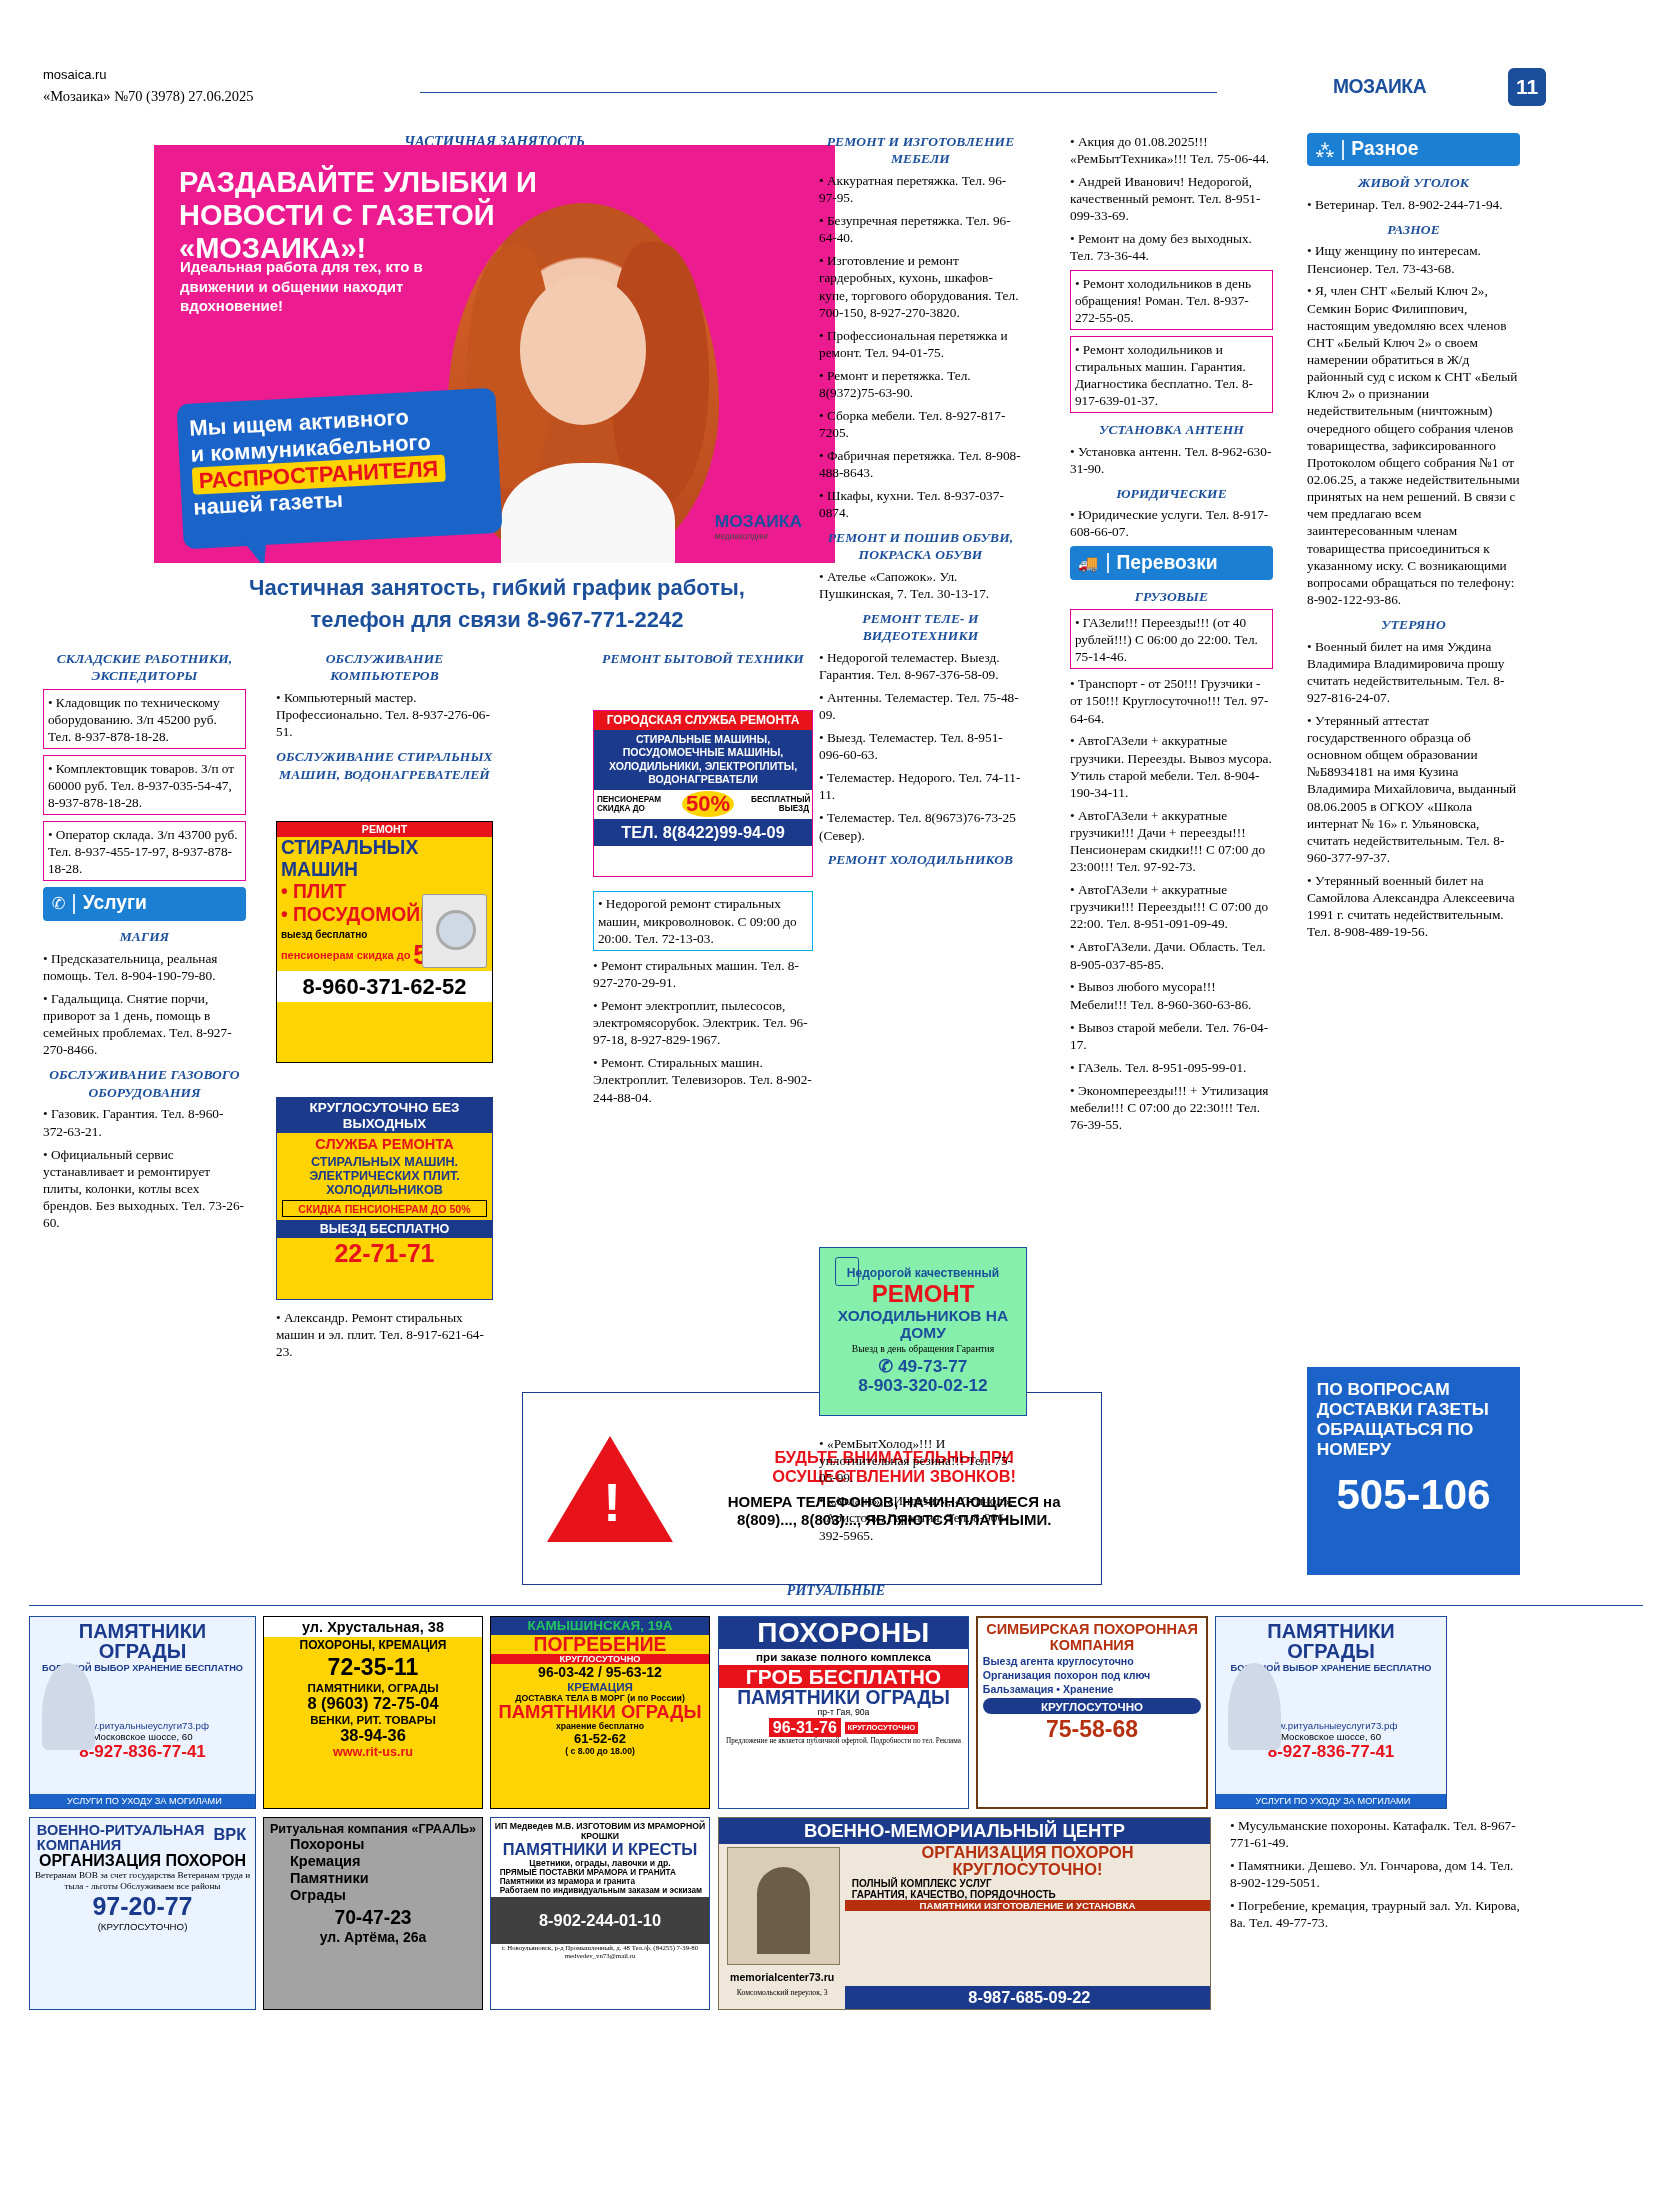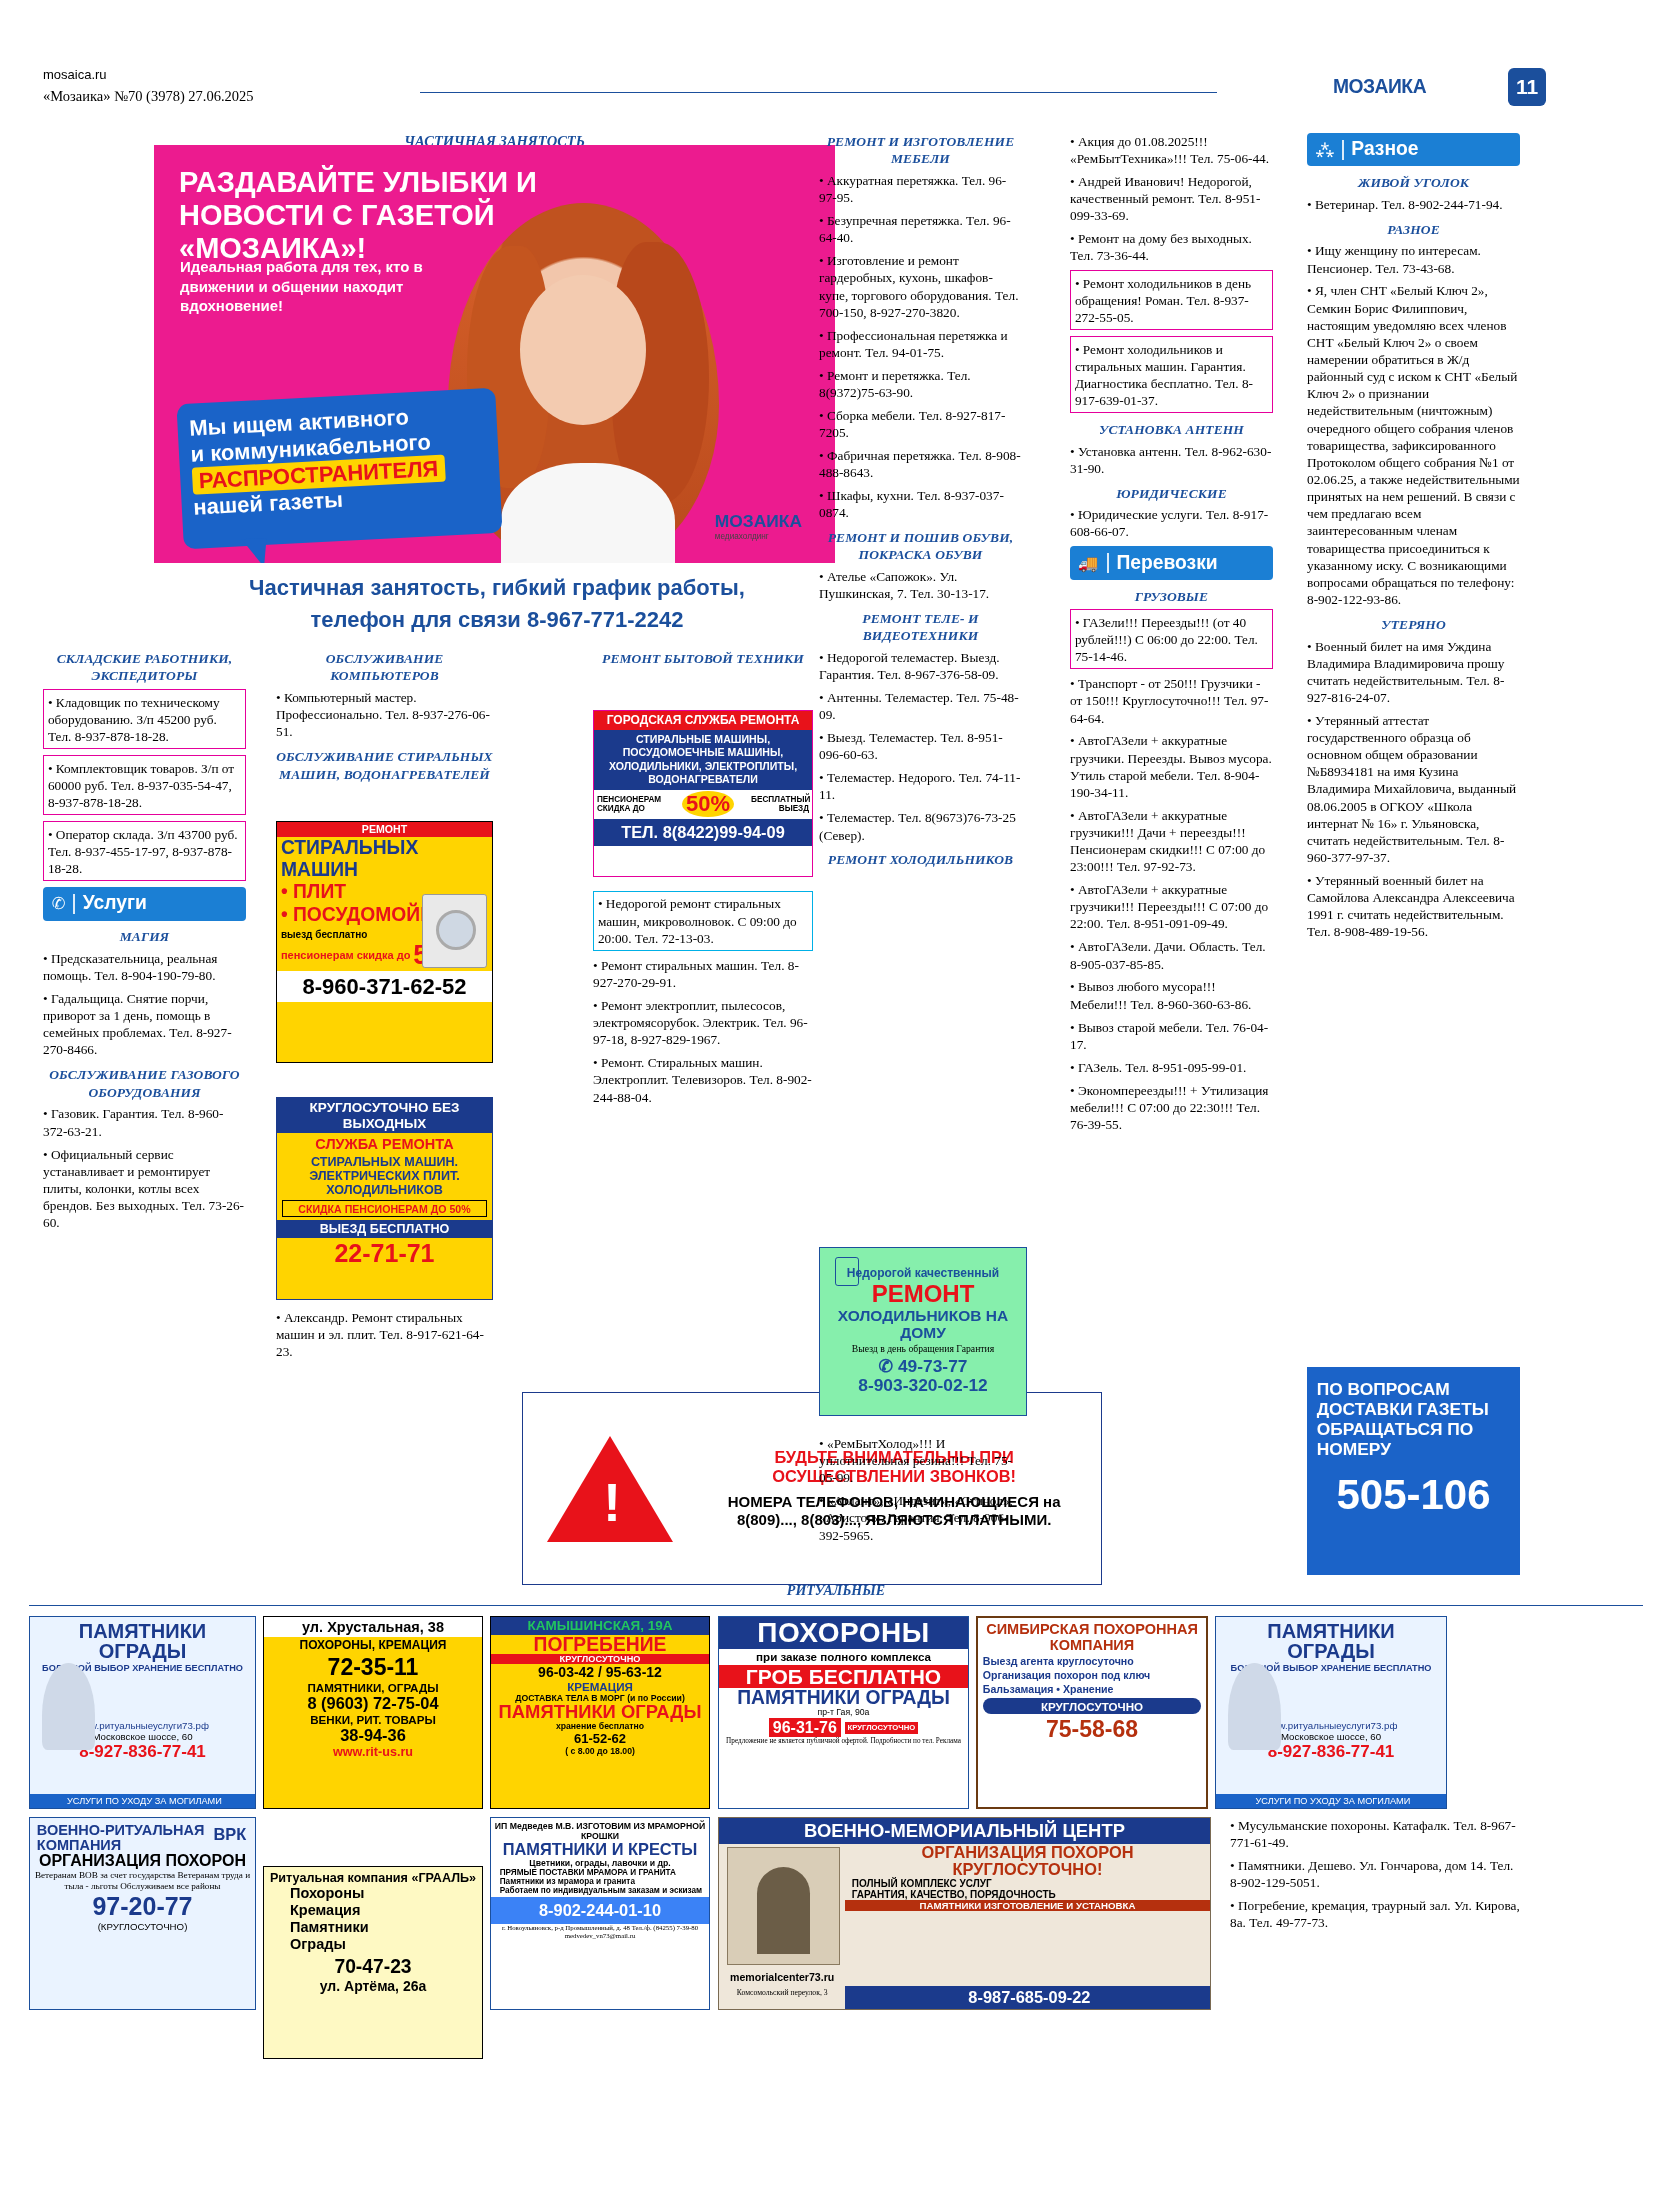--- a/index.html
+++ b/index.html
@@ -158,32 +158,32 @@
   .r6{left:1215px;top:1616px;width:232px;height:193px;background:#eaf3ff;border:1.4px solid #1b4f9c;}
 
   .r7{left:29px;top:1817px;width:227px;height:193px;background:#eaf3ff;border:1.4px solid #1b4f9c;}
   .r7 .a{font-family:"Liberation Sans",sans-serif;font-weight:bold;font-size:14.5px;color:#1b3a8c;text-align:left;padding:4.8px 0 0 6.8px;line-height:1.05;}
   .r7 .b{font-family:"Liberation Sans",sans-serif;font-weight:bold;font-size:16px;color:#000;text-align:center;line-height:1.05;}
   .r7 .c{font-family:"Liberation Serif",serif;font-size:9.2px;text-align:center;line-height:1.2;}
   .r7 .d{font-family:"Liberation Sans",sans-serif;font-weight:bold;font-size:25px;color:#1b3a8c;text-align:center;}
   .r7 .e{font-family:"Liberation Sans",sans-serif;font-size:9.7px;text-align:center;}
   .r7 .vrk{position:absolute;right:8.7px;top:6.8px;font-family:"Liberation Sans",sans-serif;font-weight:bold;font-size:16.4px;color:#1b3a8c;}
 
-  .r8{left:263px;top:1866px;width:220px;height:193px;background:#fef9c3;border:1.4px solid #000;}
+  .r8{left:263px;top:1817px;width:220px;height:193px;background:#a3a3a3;border:1.4px solid #000;}
   .r8 .a{font-family:"Liberation Sans",sans-serif;font-weight:bold;font-size:12.6px;text-align:center;padding:3.9px 1.9px 0;line-height:1.12;}
   .r8 .li{font-family:"Liberation Sans",sans-serif;font-weight:bold;font-size:14.5px;padding:0.5px 0 0.5px 26px;}
   .r8 .ph{font-family:"Liberation Sans",sans-serif;font-weight:bold;font-size:19.3px;text-align:center;margin-top:2.9px;}
   .r8 .ad{font-family:"Liberation Sans",sans-serif;font-weight:bold;font-size:14px;text-align:center;}
 
   .r9{left:490px;top:1817px;width:220px;height:193px;background:#fff;border:1.4px solid #1b4f9c;}
   .r9 .a{font-family:"Liberation Sans",sans-serif;font-weight:bold;font-size:8.7px;text-align:center;padding-top:2.9px;}
   .r9 .b{font-family:"Liberation Sans",sans-serif;font-weight:bold;font-size:16.4px;color:#1b3a8c;text-align:center;line-height:1.05;}
   .r9 .c{font-family:"Liberation Sans",sans-serif;font-weight:bold;font-size:8.7px;text-align:center;}
   .r9 .d{font-family:"Liberation Sans",sans-serif;font-weight:bold;font-size:8.2px;text-align:left;padding-left:8.7px;}
-  .r9 .e{background:#3b82f6;color:#fff;font-family:"Liberation Sans",sans-serif;font-weight:bold;font-size:16.4px;text-align:center;margin-top:1.9px;padding:4px;}
+  .r9 .e{background:#404040;color:#fff;font-family:"Liberation Sans",sans-serif;font-weight:bold;font-size:16.4px;text-align:center;margin-top:1.9px;padding:14px;}
   .r9 .f{font-family:"Liberation Serif",serif;font-size:6.8px;text-align:center;line-height:1.2;}
 
   .r10{left:718px;top:1817px;width:493px;height:193px;background:#efe7da;border:1.4px solid #7a6a52;}
   .r10 .a{background:#1b3a8c;color:#fff;font-family:"Liberation Sans",sans-serif;font-weight:bold;font-size:18.4px;text-align:center;padding:1.9px;}
   .r10 .b{color:#b5300e;font-family:"Liberation Sans",sans-serif;font-weight:bold;font-size:16.4px;text-align:center;line-height:1.05;}
   .r10 .li{font-family:"Liberation Sans",sans-serif;font-weight:bold;font-size:10px;padding-left:6.8px;}
   .r10 .c{background:#b5300e;color:#fff;font-family:"Liberation Sans",sans-serif;font-weight:bold;font-size:9.7px;text-align:center;}
   .r10 .d{background:#1b3a8c;color:#fff;font-family:"Liberation Sans",sans-serif;font-weight:bold;font-size:16.4px;text-align:center;padding:1.9px;}
   .r10 .site{font-family:"Liberation Sans",sans-serif;font-weight:bold;font-size:10.6px;}
   .r10 .arch{position:absolute;left:7.7px;top:29px;width:111px;height:116px;background:#d9cdb7;border:1px solid #8a7a60;}

